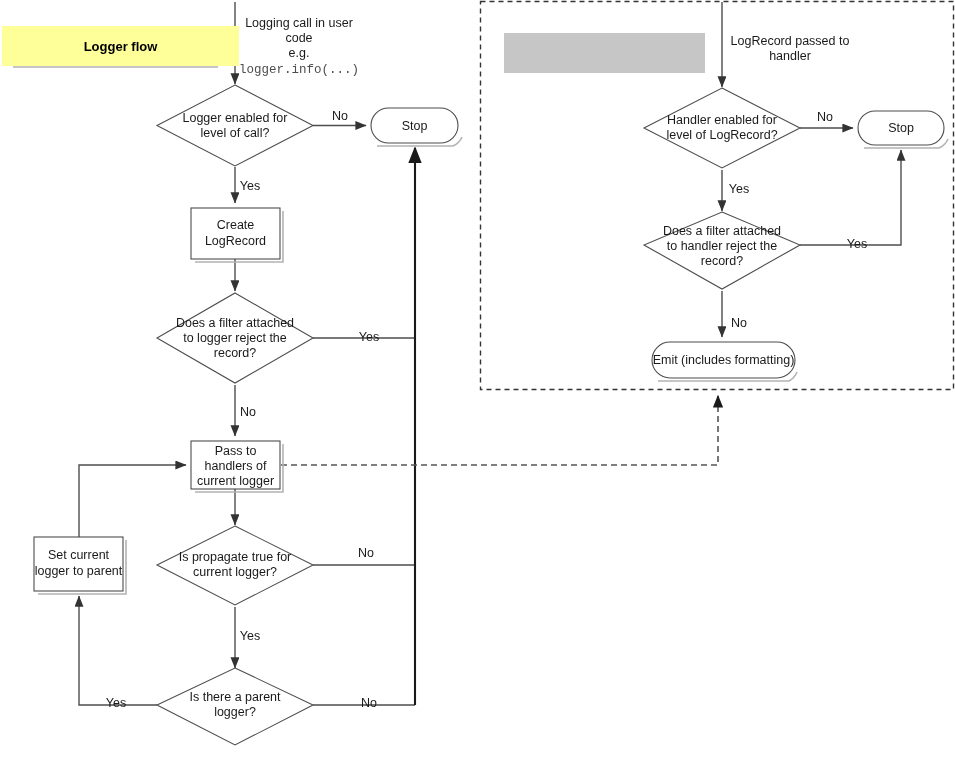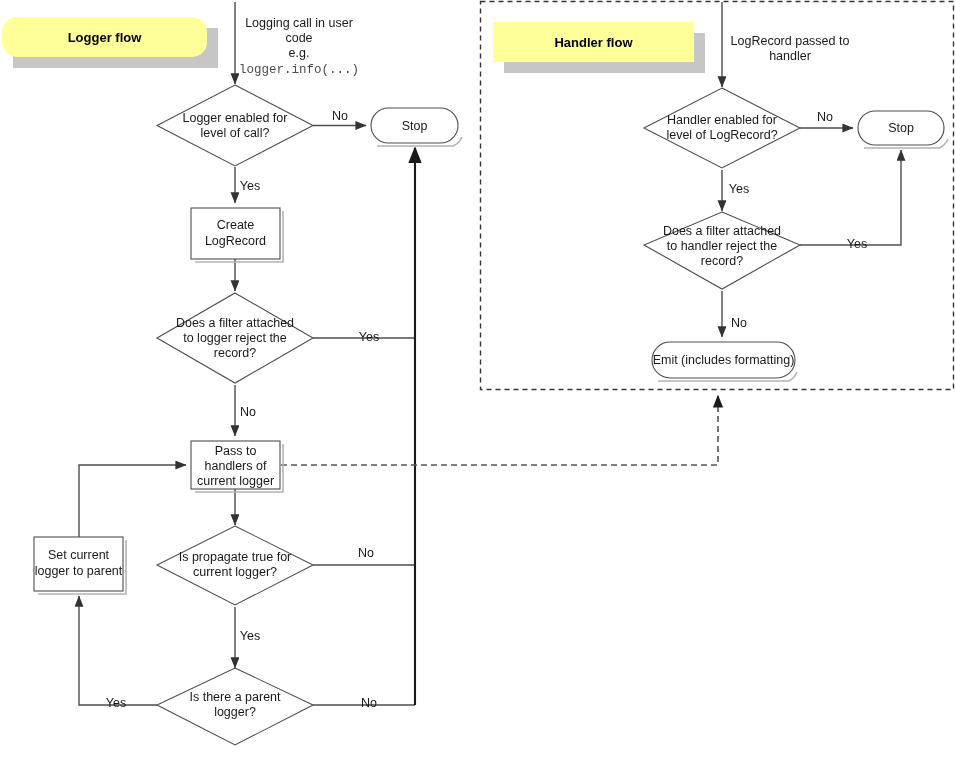--- a/index.html
+++ b/index.html
@@ -250,22 +250,19 @@
       <text class="mono-label" x="299" y="70">logger.info(...)</text>
     </g>
 
     <g>
       <text class="node-label" x="790" y="42">LogRecord passed to</text>
       <text class="node-label" x="790" y="57">handler</text>
     </g>
   </svg>
 
   <div class="banner-shadow" style="left:13px; top:28px; width:205px; height:40px;"></div>
-  <div class="banner" style="left:2px; top:17px; width:205px; height:40px;border-radius:15px;">
+  <div class="banner" style="left:2px; top:26px; width:237px; height:40px;">
     <span>Logger flow</span>
   </div>
 
   <div class="banner-shadow" style="left:504px; top:33px; width:201px; height:40px;"></div>
-  <div class="banner" style="left:493px; top:22px; width:201px; height:40px;">
-    <span>Handler flow</span>
-  </div>
 
 </div>
 
 </body></html>

